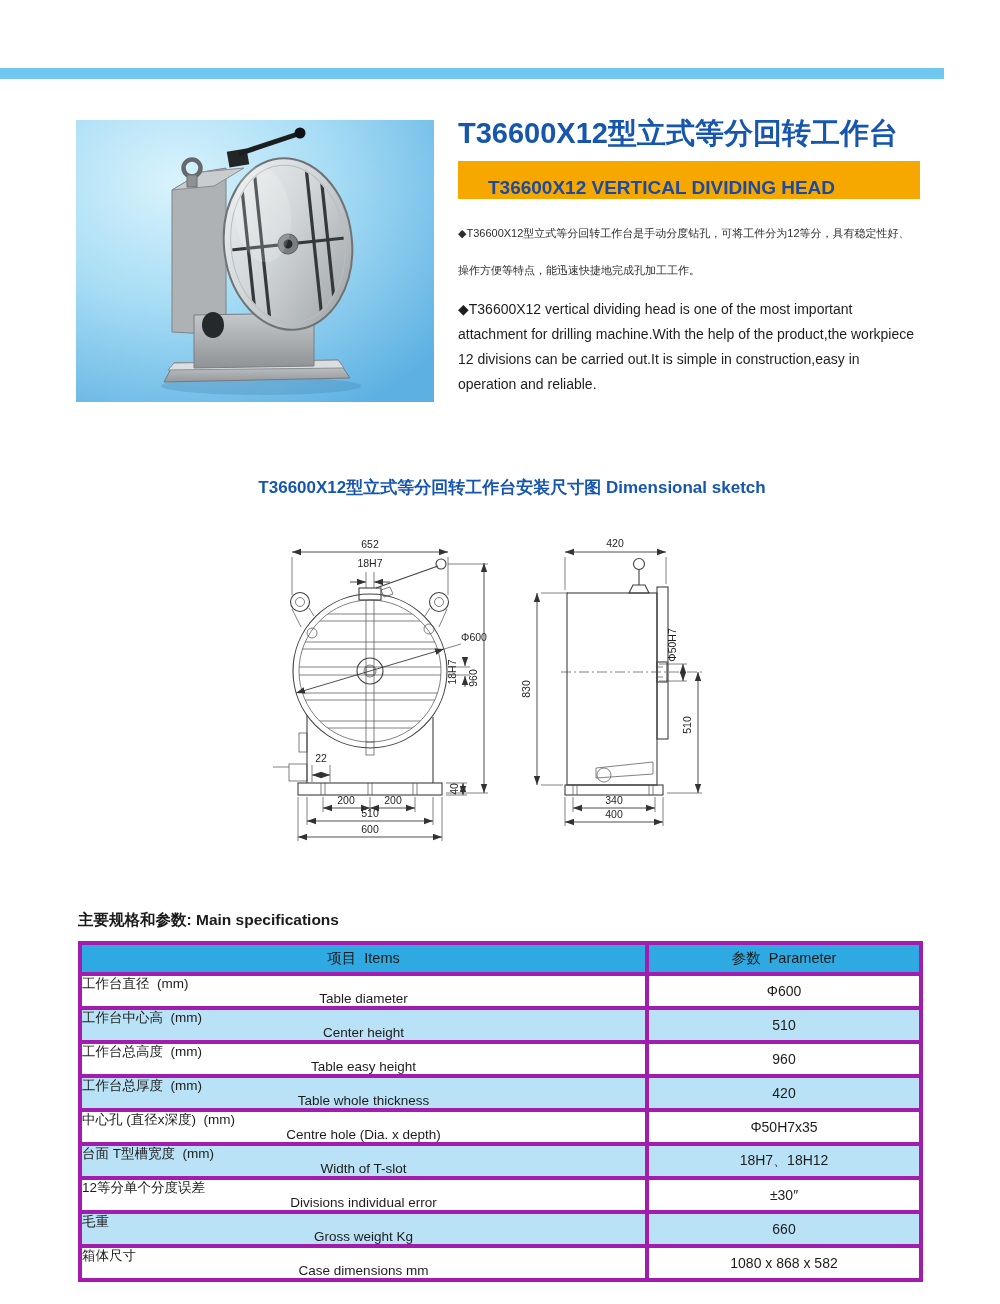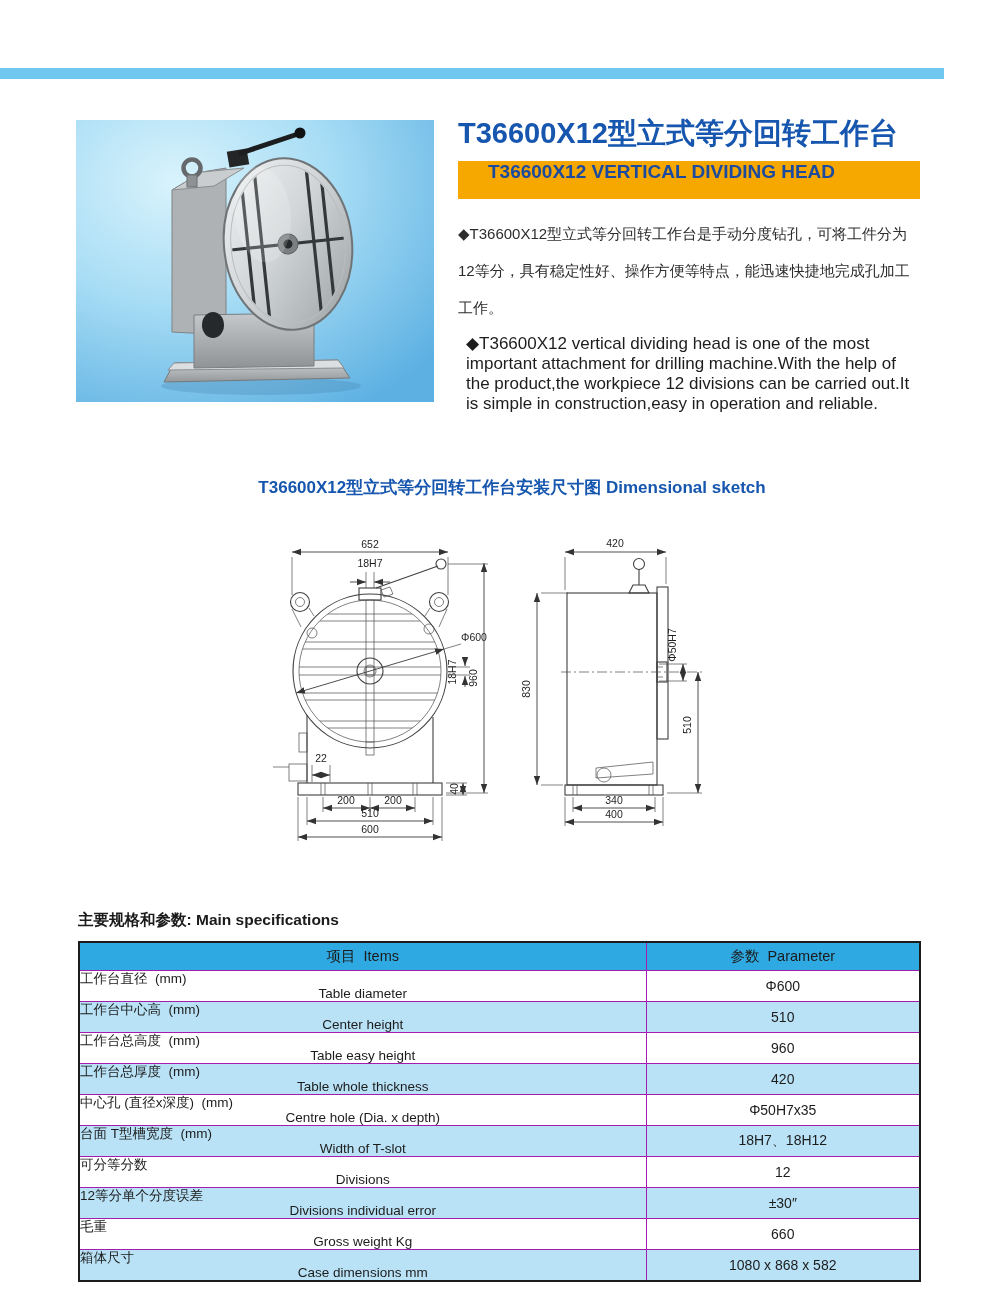--- a/index.html
+++ b/index.html
@@ -2,31 +2,31 @@
 <html><head>
 <meta charset="utf-8">
 <style>
   html,body{margin:0;padding:0;background:#fff;}
   .page{position:relative;width:944px;height:1304px;background:#fff;overflow:hidden;
         font-family:"Liberation Sans","DejaVu Sans",sans-serif;color:#222;}
   .topbar{position:absolute;left:0;top:68px;width:1000px;height:11px;background:#70C8F0;}
   .photo{position:absolute;left:76px;top:120px;width:358px;height:282px;}
   .info{position:absolute;left:458px;top:116px;width:462px;}
   .title-cn{margin:0;font-size:29px;line-height:34px;font-weight:bold;color:#1656AE;letter-spacing:0;}
-  .banner{margin-top:11px;height:38px;background:#F6A800;display:flex;align-items:flex-start;}
+  .banner{margin-top:11px;height:38px;background:#F6A800;display:flex;align-items:flex-end;}
   .banner span{padding-left:30px;font-size:19px;font-weight:bold;color:#1C4A9E;}
-  .desc-cn{margin:16px 0 0 0;font-size:15px;line-height:37px;color:#2d2d2d;}
-  .desc-en{margin:8px 0 0 8px;font-size:17px;line-height:20px;color:#1d1d1d;}
+  .desc-cn{margin:16px 0 0 0;font-size:11px;line-height:37px;color:#2d2d2d;}
+  .desc-en{margin:8px 0 0 0;font-size:14px;line-height:25px;color:#1d1d1d;}
   .sketch-title{position:absolute;left:0;top:464px;width:1000px;text-align:center;margin:12px;
         font-size:17px;font-weight:bold;color:#1656AE;}
   .sketch{position:absolute;left:255px;top:515px;width:490px;height:350px;}
   .spec-title{position:absolute;left:78px;top:910px;margin:0;font-size:15.5px;font-weight:600;color:#1b1b1b;}
   .spec-table{position:absolute;left:78px;top:941px;width:841px;border-collapse:collapse;
         border:2px solid #1c1c1c;table-layout:fixed;}
-  .spec-table th,.spec-table td{border:1px solid #a21caf;white-space:pre-wrap;padding:0;}
+  .spec-table th,.spec-table td{border:4px solid #a21caf;white-space:pre-wrap;padding:0;}
   .spec-table th{height:27px;background:#2FA9E1;font-size:14.5px;font-weight:400;color:#1b1b1b;text-align:center;}
   .spec-table td{height:29px;}
   .col-items{width:567px;}
   .col-param{width:274px;}
   .cell-item{padding-left:12px;vertical-align:middle;}
   .cn{font-size:13.5px;line-height:15px;color:#1c1c1c;}
   .en{font-size:13.5px;line-height:15px;color:#1c1c1c;text-align:center;}
   .cell-val{text-align:center;vertical-align:middle;font-size:14px;color:#1c1c1c;}
   tbody tr:nth-child(even){background:#B9E2F6;}
   
@@ -319,24 +319,20 @@
       </tr>
       <tr>
         <td class="cell-item"><div class="cn">中心孔 (直径x深度)  (mm)</div><div class="en">Centre hole (Dia. x depth)</div></td>
         <td class="cell-val">Φ50H7x35</td>
       </tr>
       <tr>
         <td class="cell-item"><div class="cn">台面 T型槽宽度  (mm)</div><div class="en">Width of T-slot</div></td>
         <td class="cell-val">18H7、18H12</td>
       </tr>
       <tr>
-        <td class="cell-item"><div class="cn">可分等分数</div><div class="en">Divisions</div></td>
-        <td class="cell-val">12</td>
-      </tr>
-      <tr>
         <td class="cell-item"><div class="cn">12等分单个分度误差</div><div class="en">Divisions individual error</div></td>
         <td class="cell-val">±30″</td>
       </tr>
       <tr>
         <td class="cell-item"><div class="cn">毛重</div><div class="en">Gross weight Kg</div></td>
         <td class="cell-val">660</td>
       </tr>
       <tr>
         <td class="cell-item"><div class="cn">箱体尺寸</div><div class="en">Case dimensions mm</div></td>
         <td class="cell-val">1080 x 868 x 582</td>

